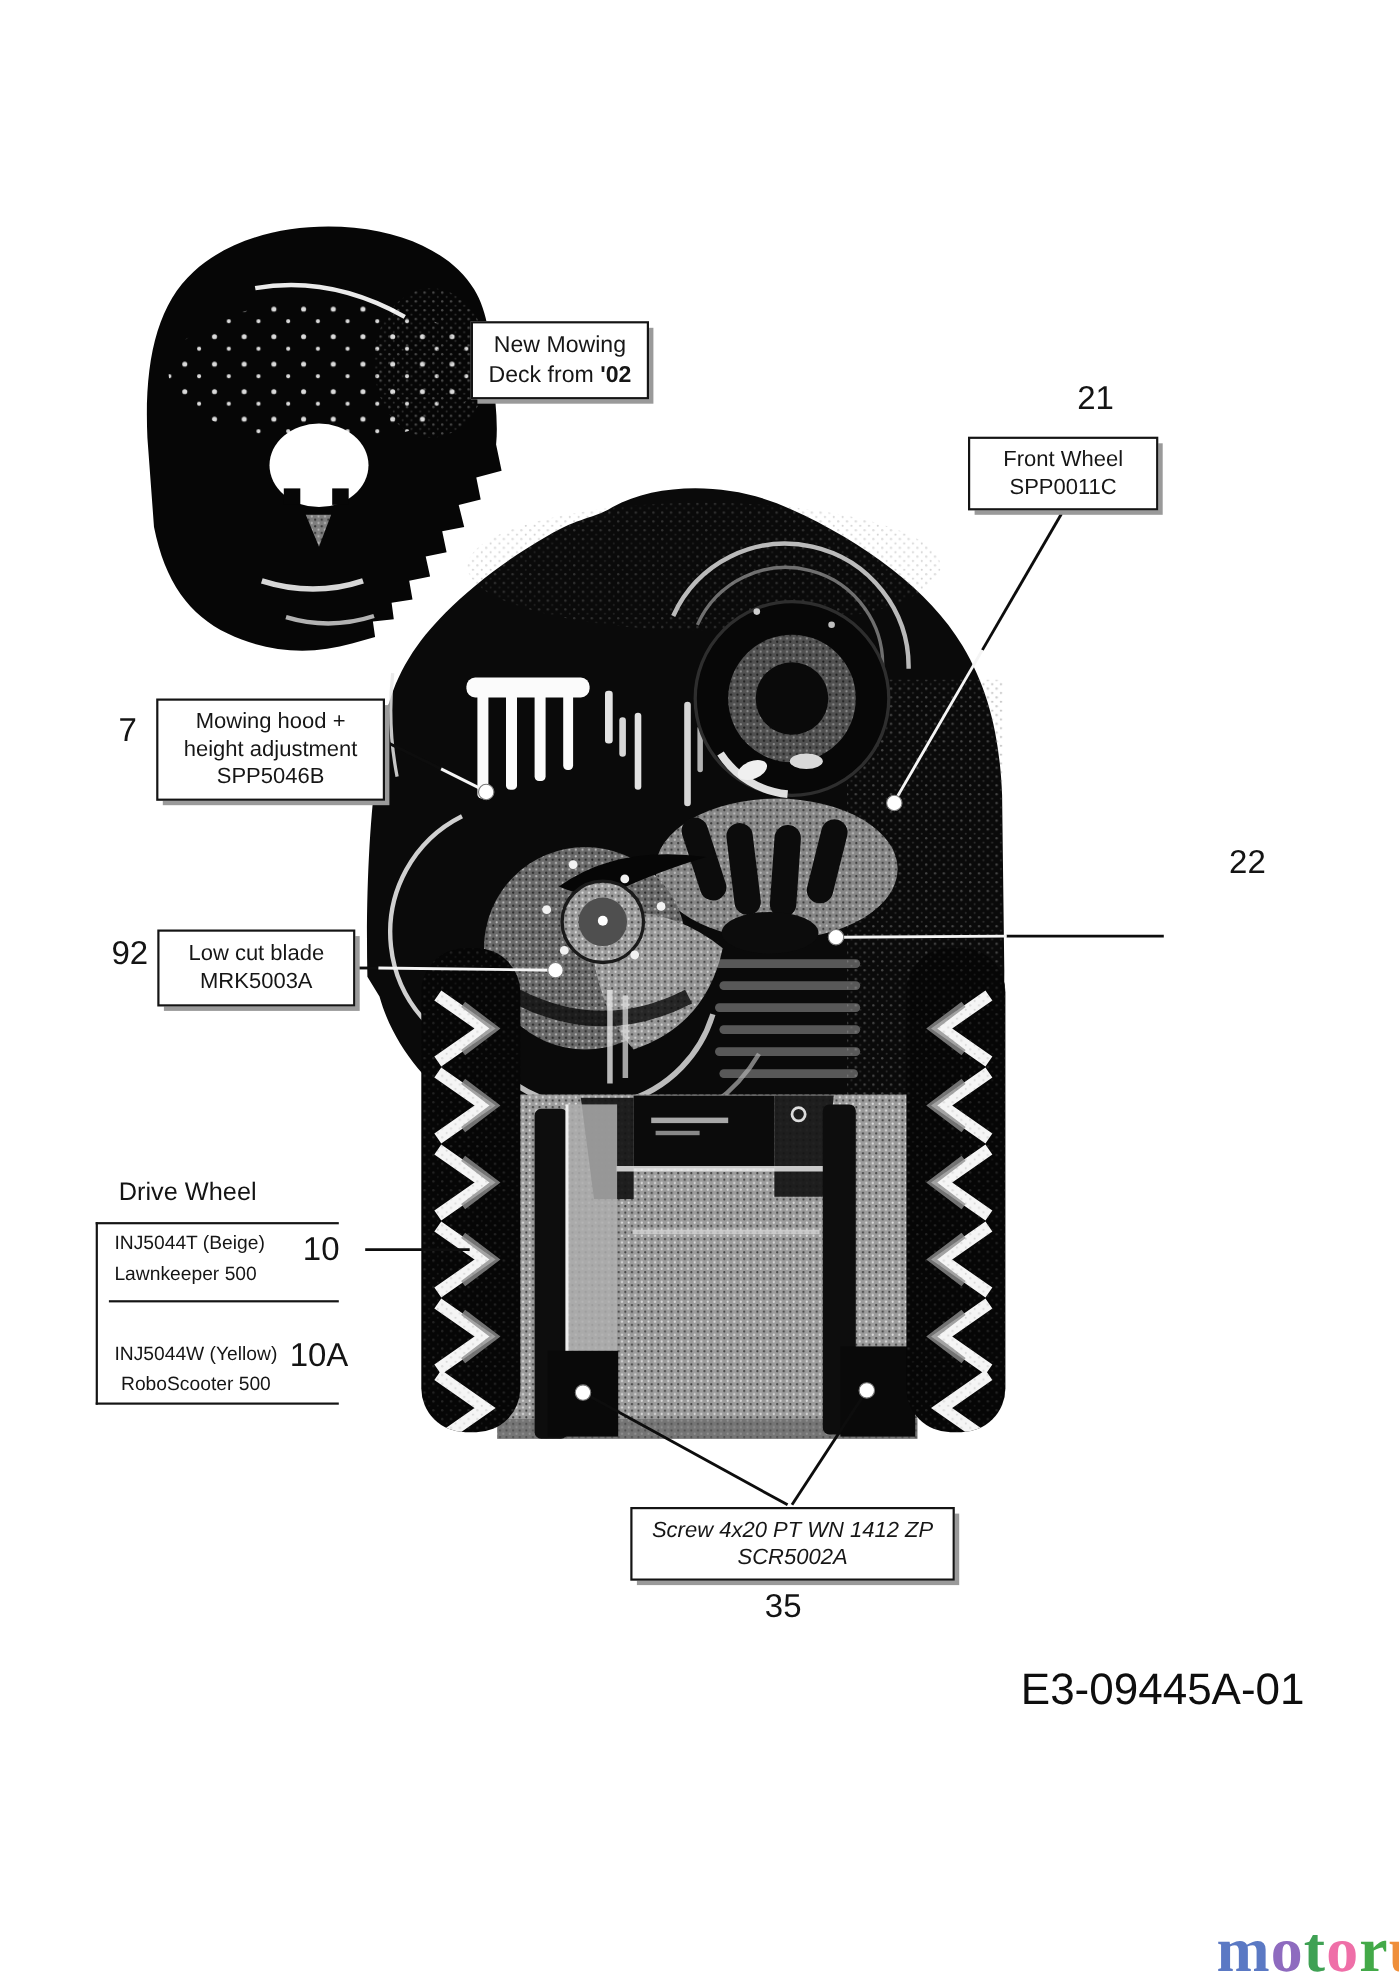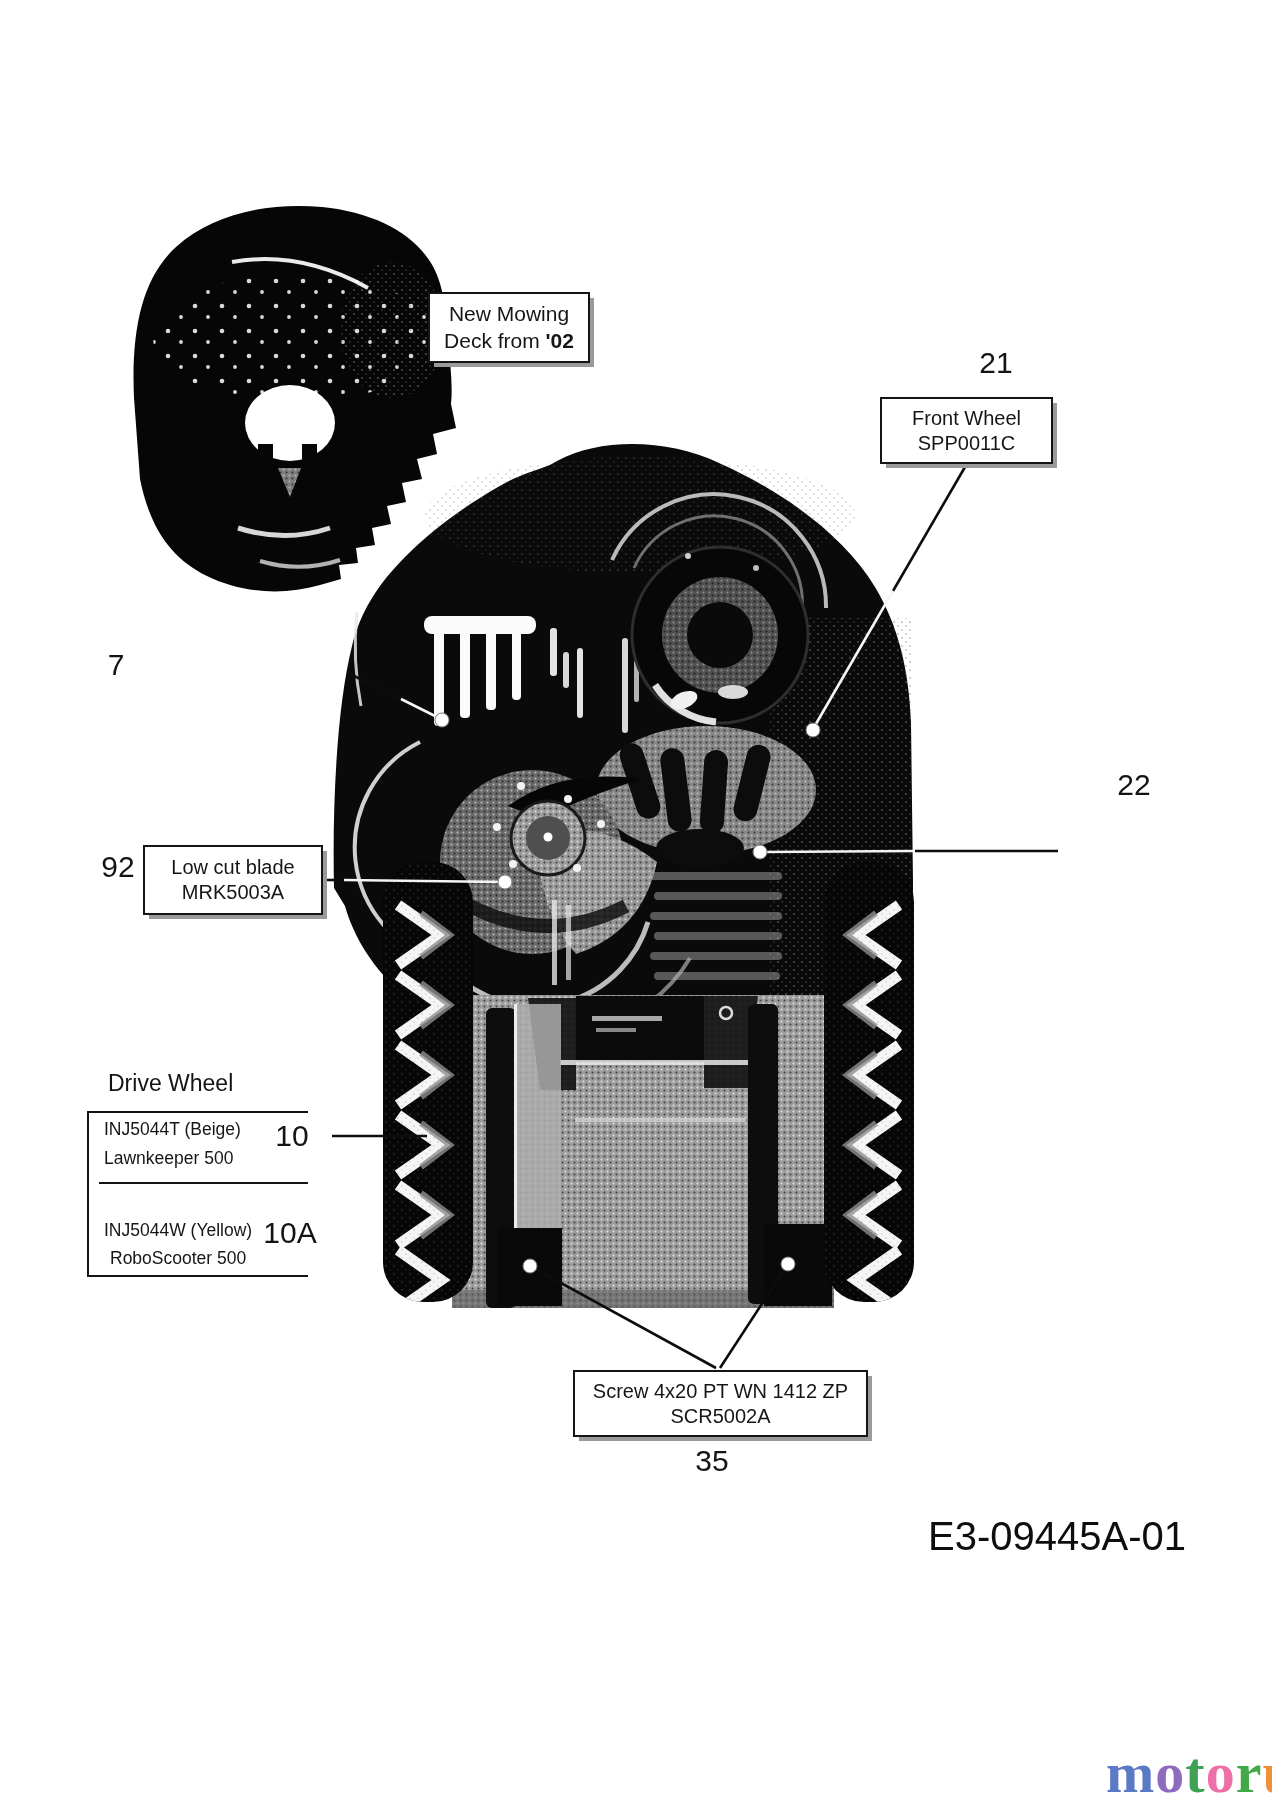--- a/index.html
+++ b/index.html
@@ -249,20 +249,25 @@
       </g>
     </g>
   </svg>
 
   <div class="box" style="left:428px;top:292px;width:162px;height:71px;font-size:21px;">
     <div class="ln">New Mowing</div>
     <div class="ln"><span>Deck from </span><b>'02</b></div>
   </div>
 
   <div class="num" style="left:96px;top:650px;width:40px;">7</div>
+  <div class="box" style="left:142px;top:635px;width:208px;height:93px;">
+    <div class="ln">Mowing hood +</div>
+    <div class="ln">height adjustment</div>
+    <div class="ln">SPP5046B</div>
+  </div>
 
   <div class="num" style="left:972px;top:348px;width:48px;">21</div>
   <div class="box" style="left:880px;top:397px;width:173px;height:67px;">
     <div class="ln">Front Wheel</div>
     <div class="ln">SPP0011C</div>
   </div>
 
   <div class="num" style="left:1110px;top:770px;width:48px;">22</div>
 
   <div class="num" style="left:94px;top:852px;width:48px;">92</div>
@@ -274,21 +279,21 @@
   <div class="dw-title">Drive Wheel</div>
   <div class="dw-frame"></div>
   <div class="dw-divider"></div>
   <div class="dw-text" style="left:104px;top:1119px;">INJ5044T  (Beige)</div>
   <div class="dw-text" style="left:104px;top:1148px;">Lawnkeeper 500</div>
   <div class="num" style="left:266px;top:1121px;width:52px;">10</div>
   <div class="dw-text" style="left:104px;top:1220px;">INJ5044W (Yellow)</div>
   <div class="dw-text" style="left:110px;top:1248px;">RoboScooter 500</div>
   <div class="num" style="left:258px;top:1218px;width:64px;">10A</div>
 
-  <div class="box" style="left:573px;top:1370px;width:295px;height:67px;">
+  <div class="box" style="left:573px;top:1370px;width:295px;height:67px;font-style:italic;">
     <div class="ln">Screw 4x20 PT WN 1412 ZP</div>
     <div class="ln">SCR5002A</div>
   </div>
   <div class="num" style="left:688px;top:1446px;width:48px;">35</div>
 
   <div class="doc-code">E3-09445A-01</div>
 
   <div class="logo">
     <span class="logo-word"><span style="color:#5b79c4">m</span><span style="color:#8e6bbf">o</span><span style="color:#3fa154">t</span><span style="color:#ef6fa8">o</span><span style="color:#43a948">r</span><span style="color:#ef8f3a">u</span><span style="color:#f0c02e">f</span></span><span class="logo-suffix">.de</span>
   </div>

